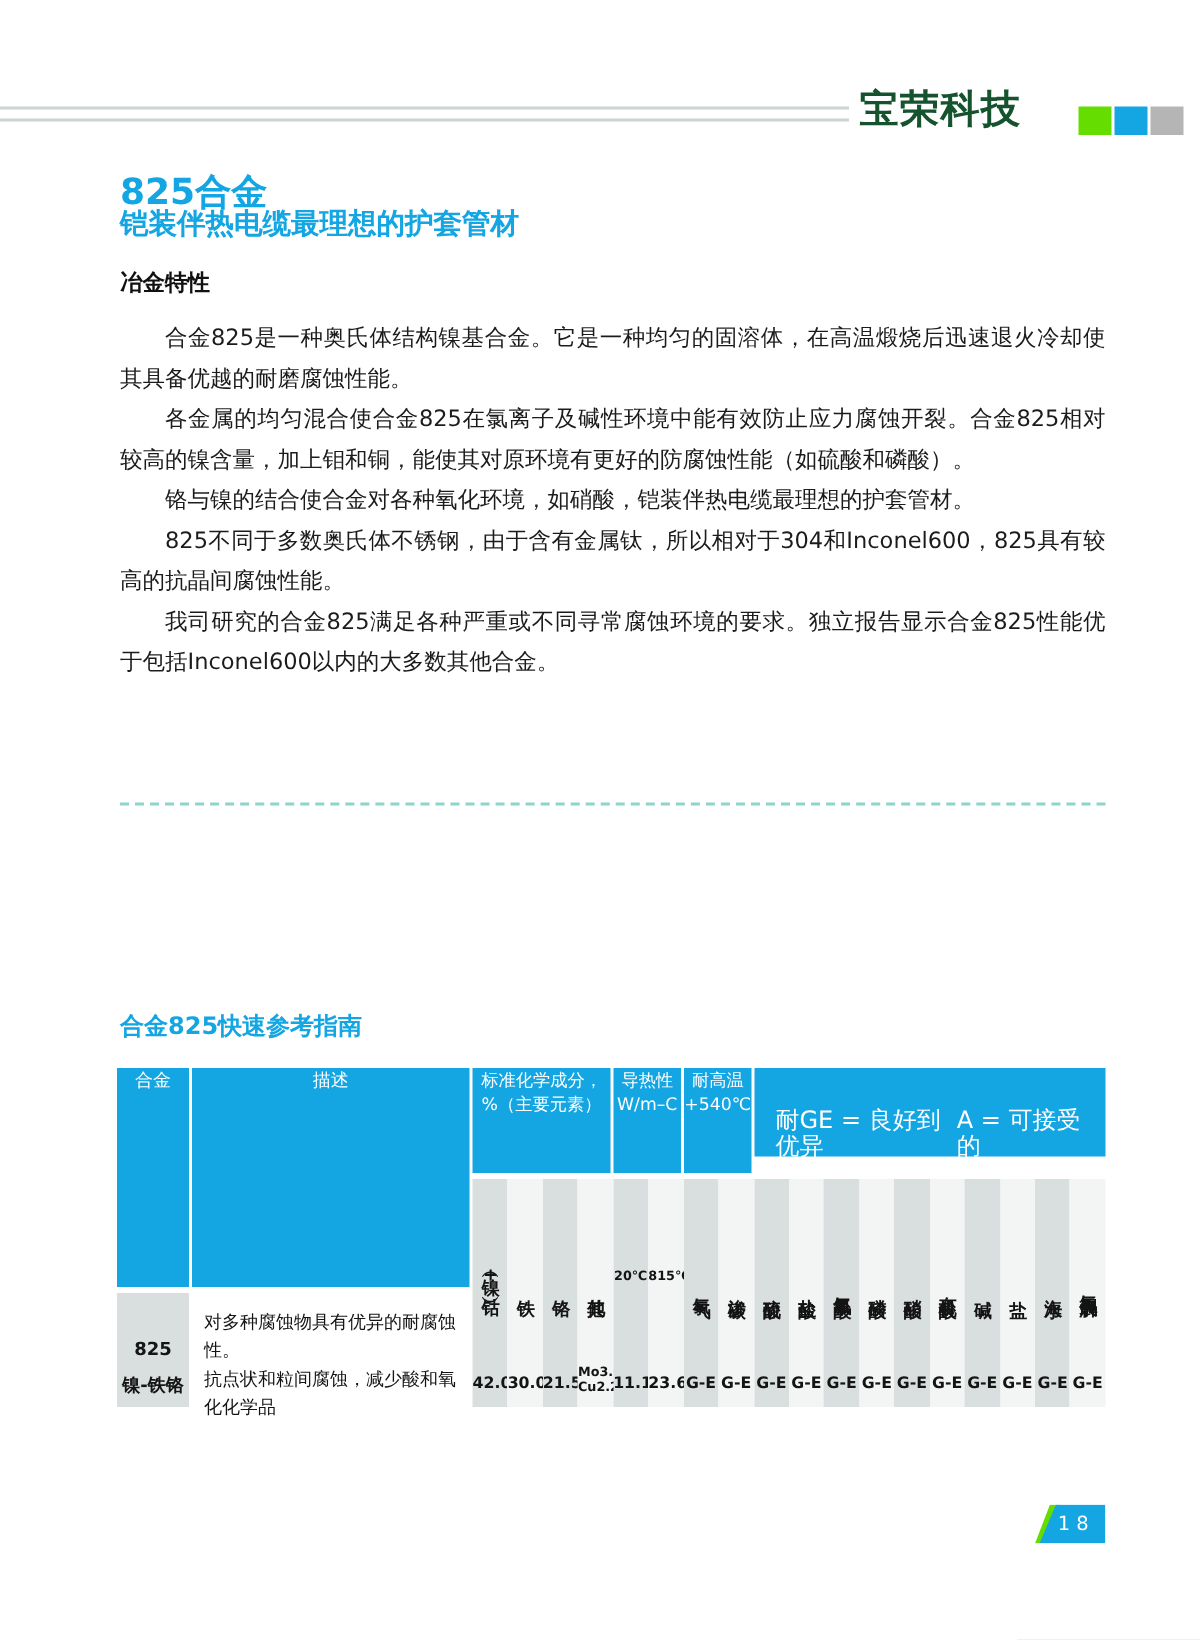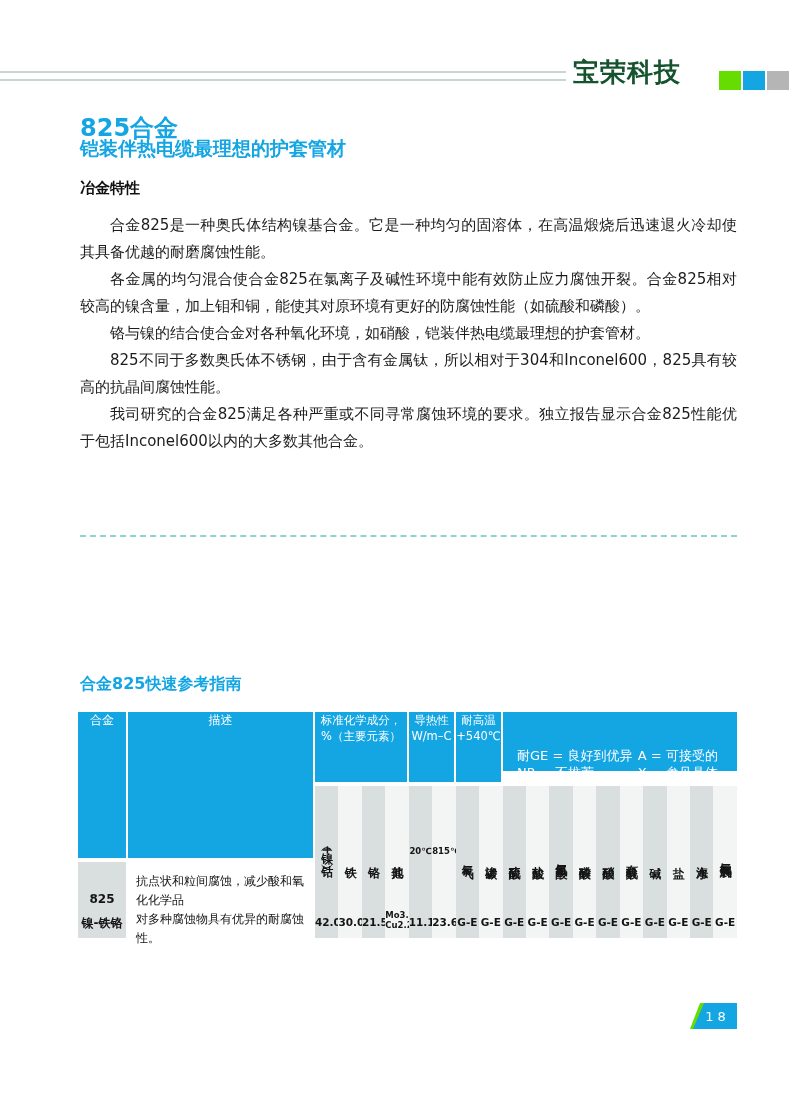--- a/index.html
+++ b/index.html
@@ -38,21 +38,21 @@
   .bcell{position:absolute;background:#14a5e3;color:#ffffff;
     display:flex;flex-direction:column;align-items:center;
     font-size:12px;line-height:16px;text-align:center;}
   .c-alloy{left:0;top:0;width:48px;height:146px;}
   .c-desc{left:50px;top:0;width:185px;height:146px;}
   .c-chem{left:237px;top:0;width:92px;height:70px;font-size:11.5px;}
   .c-thermal{left:331px;top:0;width:45px;height:70px;font-size:11.5px;}
   .c-hot{left:378px;top:0;width:45px;height:70px;font-size:11.5px;}
   .c-corr{left:425px;top:0;width:234px;height:59px;justify-content:center;padding-top:7px;box-sizing:border-box;gap:36px;}
   .c-corr .legend{display:grid;grid-template-columns:57% 43%;width:100%;
-    box-sizing:border-box;padding:2px 8px 0 14px;font-size:13px;line-height:17px;text-align:left;}
+    box-sizing:border-box;padding:2px 8px 0 14px;font-size:16px;line-height:17px;text-align:left;}
   
   .cols{position:absolute;left:237px;top:74px;width:422px;height:152px;display:flex;}
   .col{flex:1;position:relative;}
   .col.g{background:#d9dfde;}
   .col.w{background:#f2f5f4;}
   .vlabel{position:absolute;bottom:80px;left:50%;transform:translateX(-50%);
     writing-mode:vertical-rl;font-size:12px;font-weight:bold;color:#141414;letter-spacing:1px;}
   .hlabel{position:absolute;bottom:82px;left:0;right:0;text-align:center;
     font-size:8.5px;font-weight:bold;color:#141414;}
   .vval{position:absolute;bottom:10px;left:0;right:0;text-align:center;
@@ -203,22 +203,22 @@
         <div class="vlabel">氯气裂解</div>
         <div class="vval">G-E</div>
       </div>
     </div>
 
     <div class="alloy-data">
       <span>825</span>
       <span class="l2">镍-铁铬</span>
     </div>
     <div class="desc-data">
+      <div>对多种腐蚀物具有优异的耐腐蚀性。</div>
       <div>抗点状和粒间腐蚀，减少酸和氧化化学品</div>
-      <div>对多种腐蚀物具有优异的耐腐蚀性。</div>
     </div>
   </div>
 
   <div class="badge">
     <div class="green-edge"></div>
     <div class="blue-body">18</div>
   </div>
 
 </div>
 

